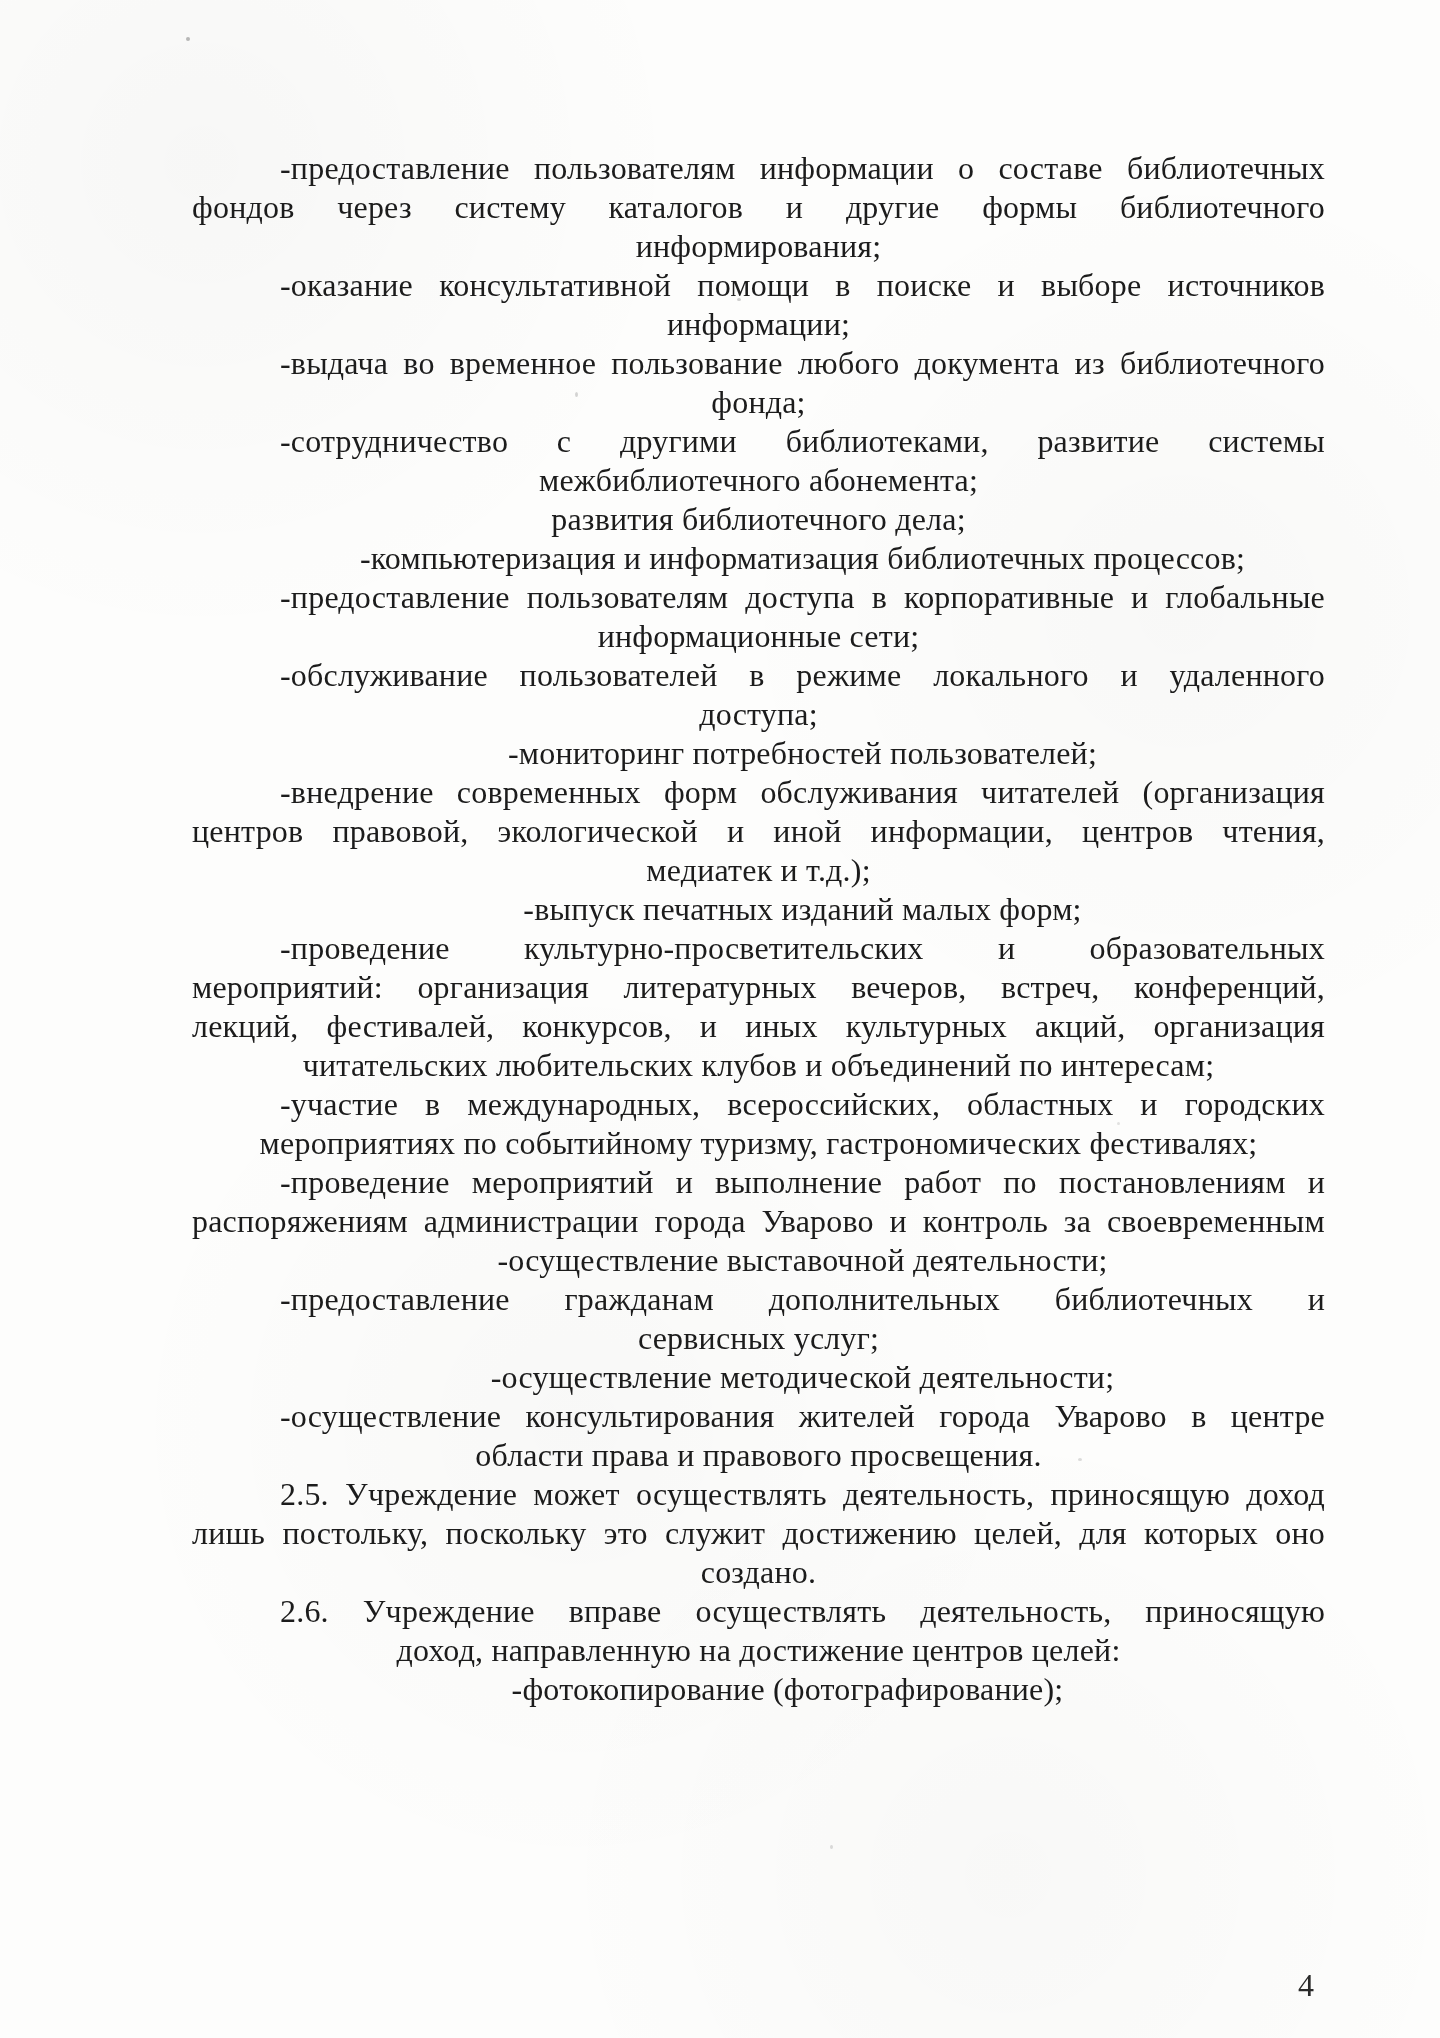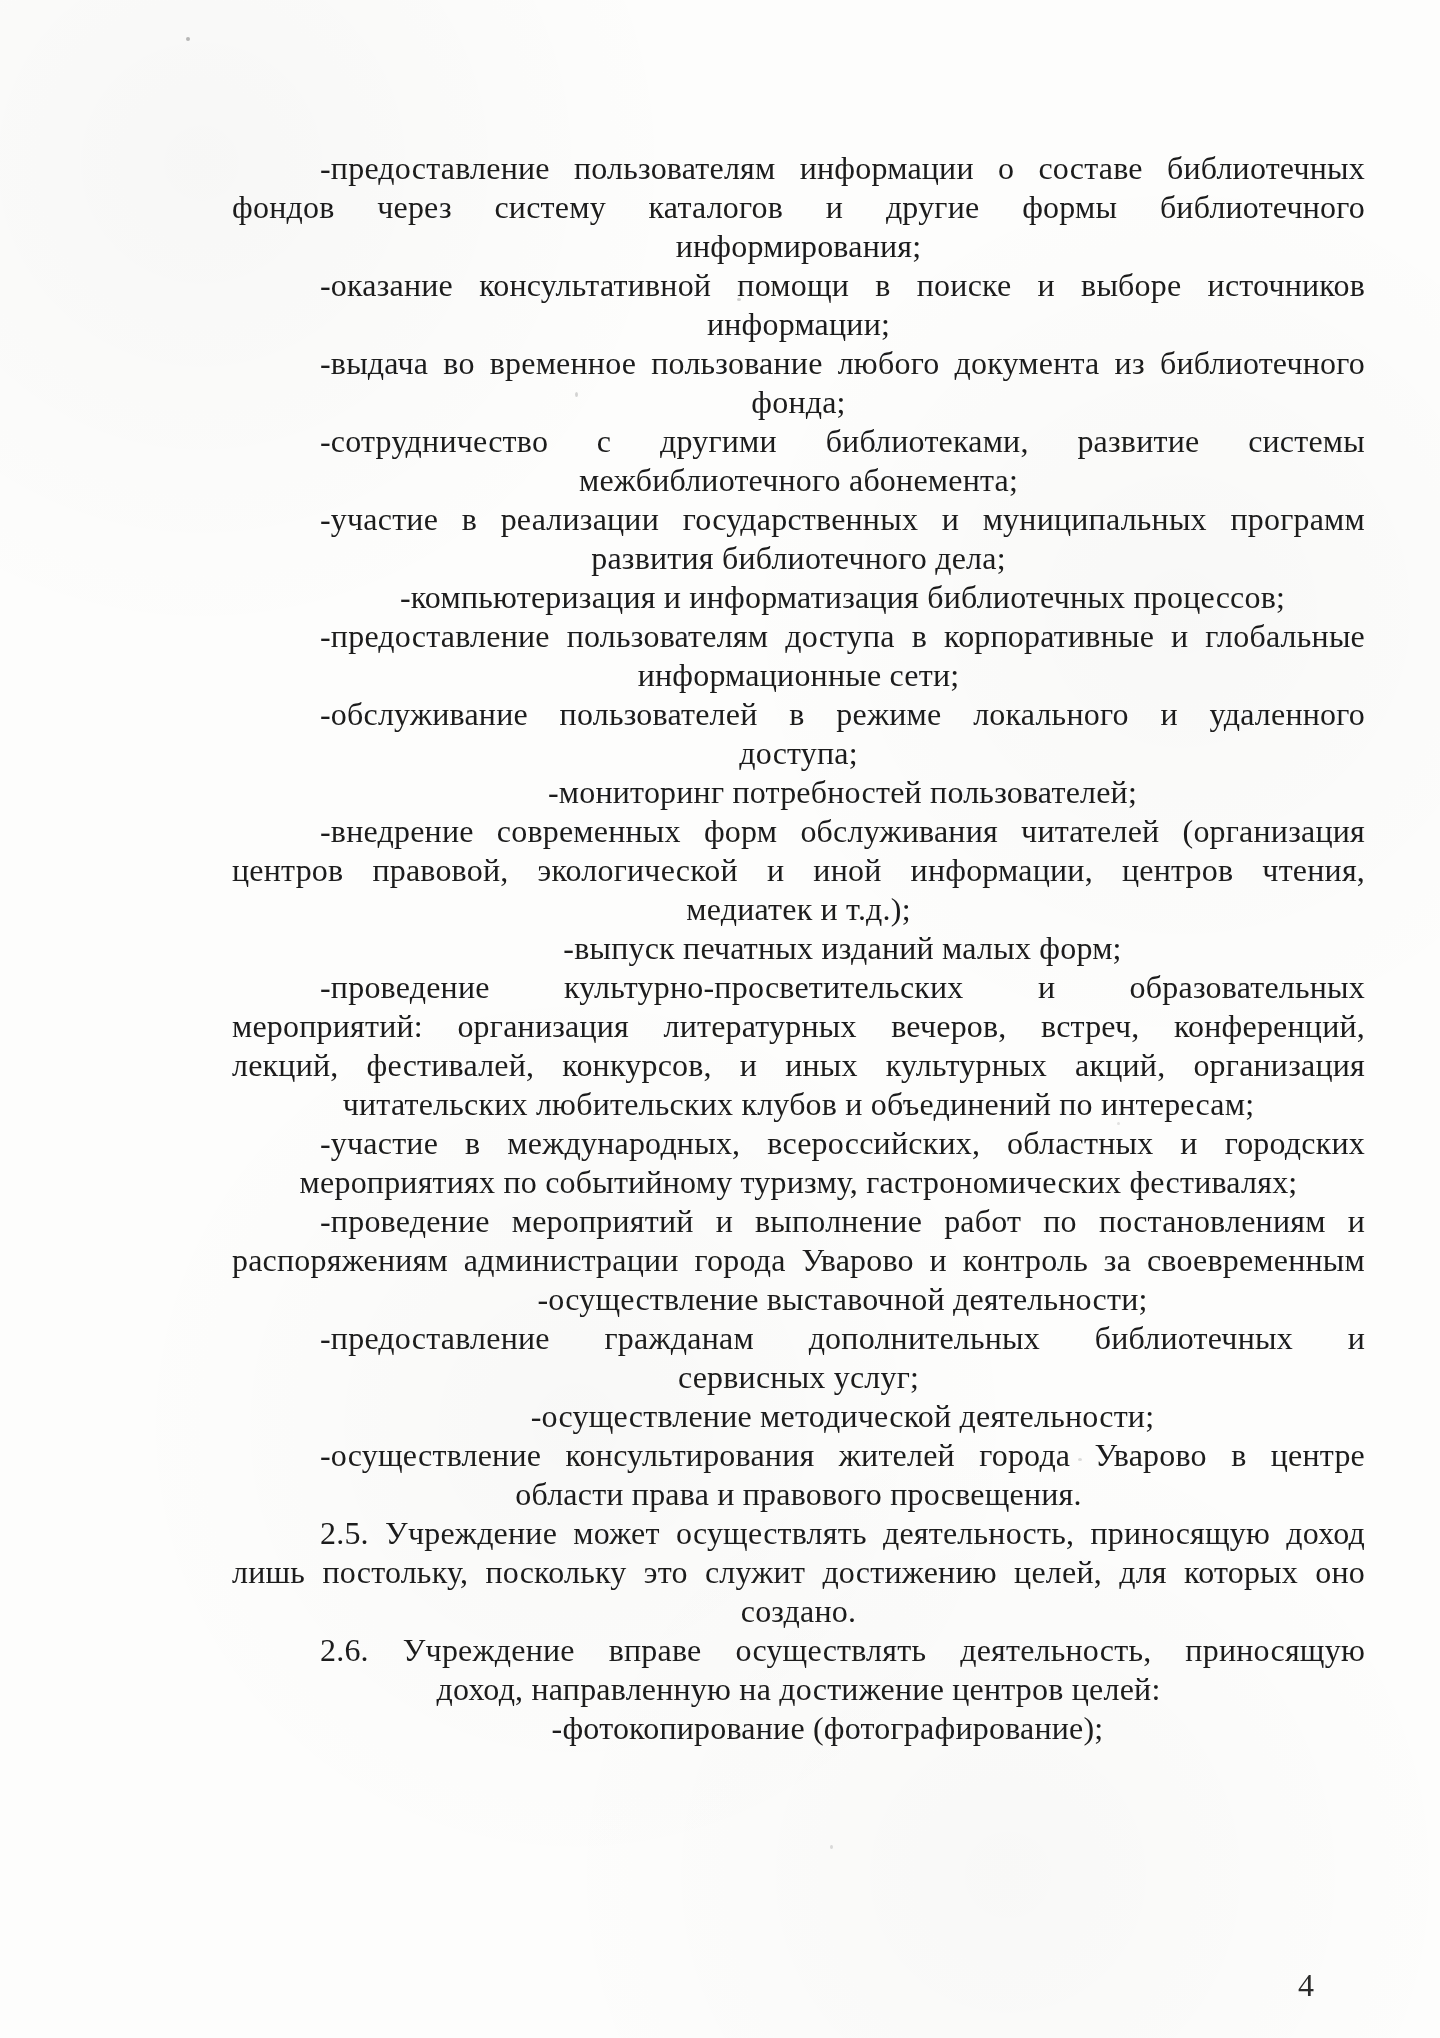--- a/index.html
+++ b/index.html
@@ -27,21 +27,20 @@
       radial-gradient(circle at 82% 30%, rgba(0,0,0,0.02), transparent 25%),
       radial-gradient(circle at 40% 70%, rgba(0,0,0,0.018), transparent 28%),
       radial-gradient(circle at 70% 92%, rgba(0,0,0,0.02), transparent 22%);
     pointer-events: none;
   }
   .text-column {
     position: absolute;
     left: 192px;
     top: 149px;
     width: 1133px;
-    margin-left: 40px;
   }
   .line {
     height: 39px;
     line-height: 39px;
     font-size: 32px;
     letter-spacing: 0.2px;
     text-align: center;
     white-space: normal;
     overflow: hidden;
   }
@@ -88,21 +87,20 @@
   <div class="text-column">
       <div class="line indent justified">-предоставление пользователям информации о составе библиотечных</div>
       <div class="line justified">фондов через систему каталогов и другие формы библиотечного</div>
       <div class="line">информирования;</div>
       <div class="line indent justified">-оказание консультативной помощи в поиске и выборе источников</div>
       <div class="line">информации;</div>
       <div class="line indent justified">-выдача во временное пользование любого документа из библиотечного</div>
       <div class="line">фонда;</div>
       <div class="line indent justified">-сотрудничество с другими библиотеками, развитие системы</div>
       <div class="line">межбиблиотечного абонемента;</div>
-      <div class="line indent justified">-участие в реализации государственных и муниципальных программ</div>
       <div class="line">развития библиотечного дела;</div>
       <div class="line indent">-компьютеризация и информатизация библиотечных процессов;</div>
       <div class="line indent justified">-предоставление пользователям доступа в корпоративные и глобальные</div>
       <div class="line">информационные сети;</div>
       <div class="line indent justified">-обслуживание пользователей в режиме локального и удаленного</div>
       <div class="line">доступа;</div>
       <div class="line indent">-мониторинг потребностей пользователей;</div>
       <div class="line indent justified">-внедрение современных форм обслуживания читателей (организация</div>
       <div class="line justified">центров правовой, экологической и иной информации, центров чтения,</div>
       <div class="line">медиатек и т.д.);</div>

